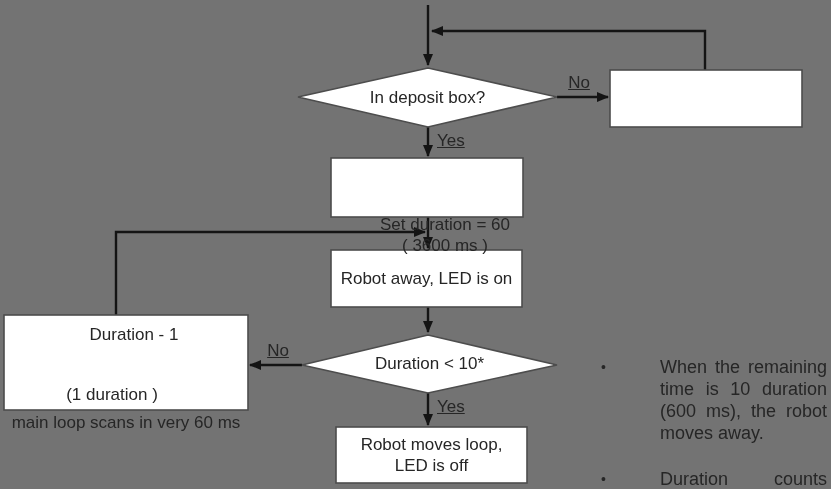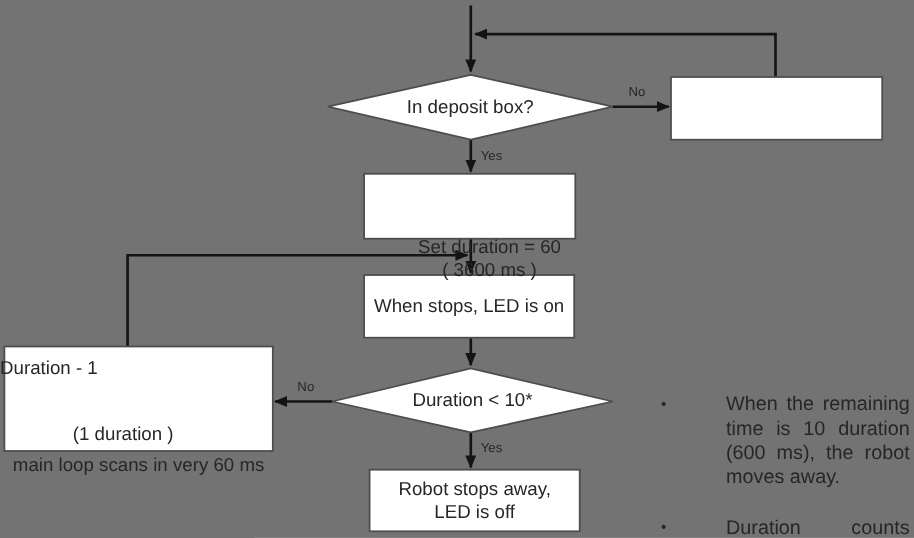--- a/index.html
+++ b/index.html
@@ -20,21 +20,21 @@
     color: #262626;
     white-space: nowrap;
   }
   .center-box {
     display: flex;
     flex-direction: column;
     align-items: center;
     justify-content: center;
     text-align: center;
   }
-  .branch-label { font-size: 12px; }
+  .branch-label { font-size: 17px; text-decoration: underline; }
   .notes {
     position: absolute;
     left: 599px;
     top: 356px;
     width: 228px;
     font-size: 18px;
     line-height: 22px;
     color: #262626;
   }
   .note-item { display: flex; align-items: flex-start; }
@@ -90,33 +90,33 @@
 
   <div class="txt branch-label" style="left:560px; top:73px; width:38px; text-align:center;">No</div>
   <div class="txt branch-label" style="left:437px; top:131px;">Yes</div>
 
 
   <div class="txt center-box" style="left:331px; top:158px; width:228px; height:59px; line-height:21px;margin-top:47px;">
     <div>Set duration = 60</div>
     <div>( 3600 ms )</div>
   </div>
 
-  <div class="txt center-box" style="left:331px; top:250px; width:191px; height:57px;">When stops, LED is on</div>
+  <div class="txt center-box" style="left:331px; top:250px; width:191px; height:57px;">Robot away, LED is on</div>
 
   <div class="txt center-box" style="left:302px; top:335px; width:255px; height:58px;">Duration &lt; 10*</div>
 
   <div class="txt branch-label" style="left:259px; top:341px; width:38px; text-align:center;">No</div>
   <div class="txt branch-label" style="left:437px; top:397px;">Yes</div>
 
-  <div class="txt" style="left:0; top:325px; width:244px; ">Duration - 1</div>
+  <div class="txt" style="left:12px; top:325px; width:244px; text-align:center;">Duration - 1</div>
   <div class="txt" style="left:4px; top:365px; width:244px; text-align:center;margin-top:48px;">main loop scans in very 60 ms</div>
   <div class="txt" style="left:4px; top:385px; width:216px; text-align:center;">(1 duration )</div>
 
   <div class="txt center-box" style="left:336px; top:427px; width:191px; height:56px; line-height:21px;">
-    <div>Robot stops away,</div>
+    <div>Robot moves loop,</div>
     <div>LED is off</div>
   </div>
 
   <div class="notes">
     <div class="note-item">
       <div class="note-bullet">•</div>
       <div class="note-text">When the remaining time is 10 duration (600 ms), the robot moves away.</div>
     </div>
     <div class="note-item">
       <div class="note-bullet">•</div>

